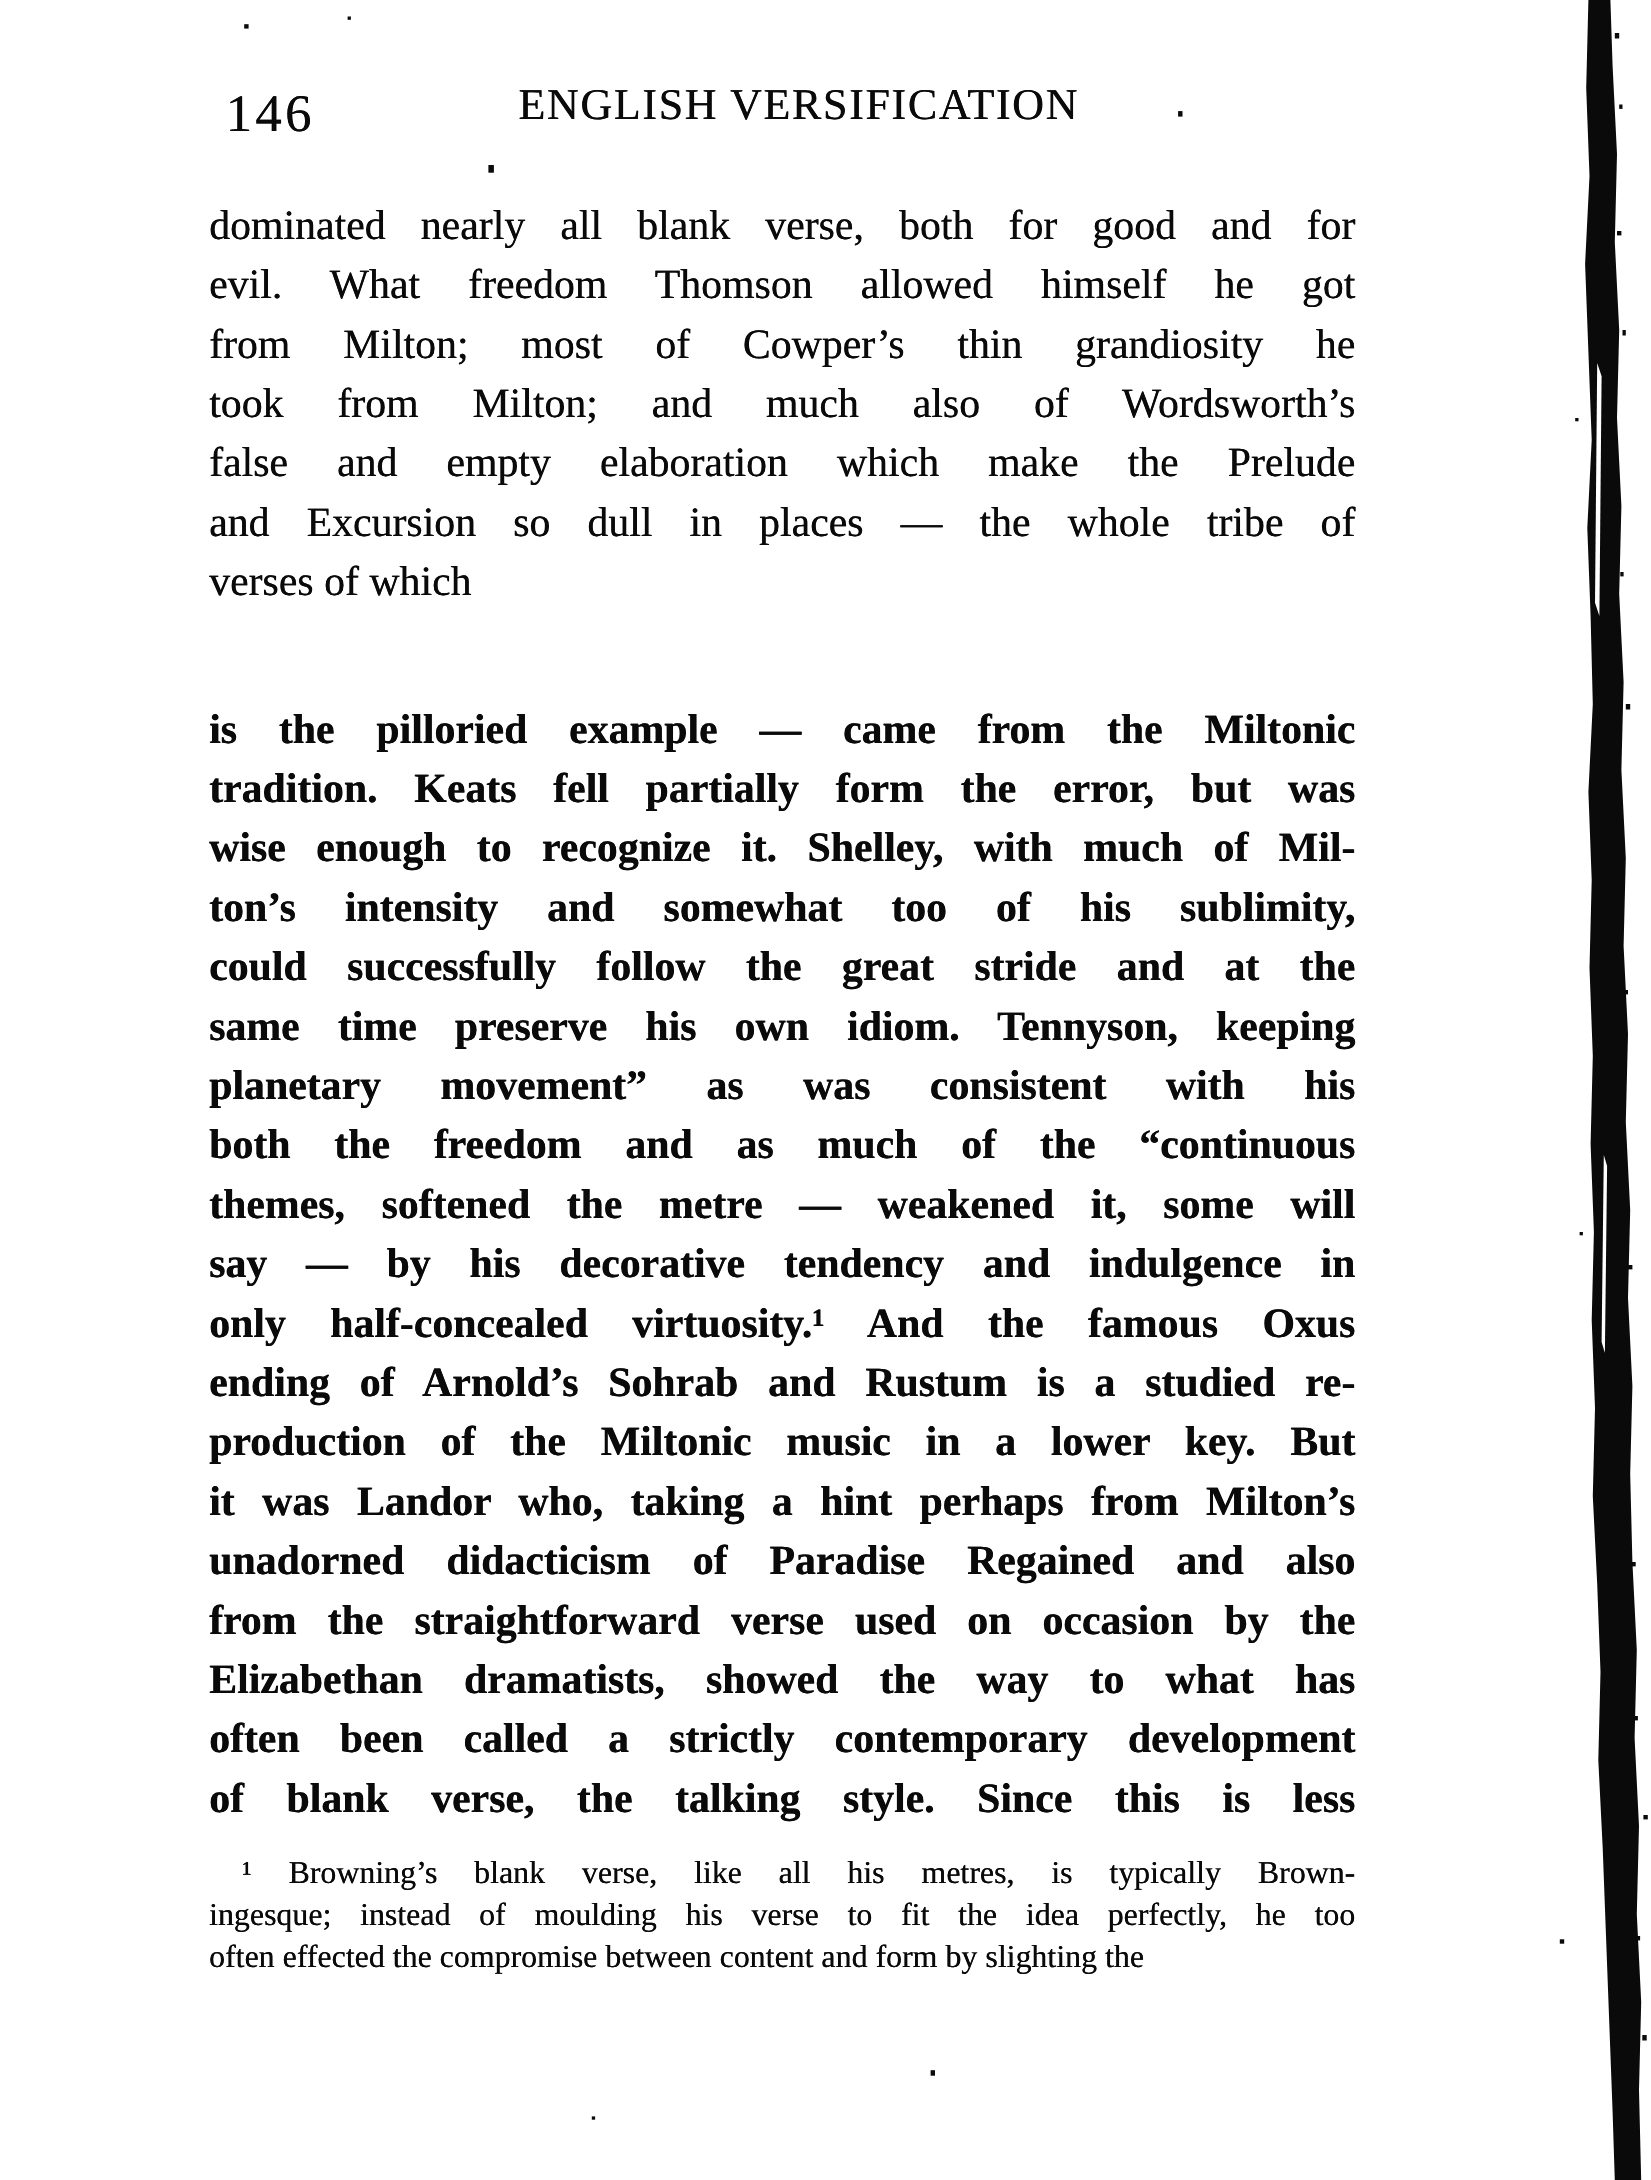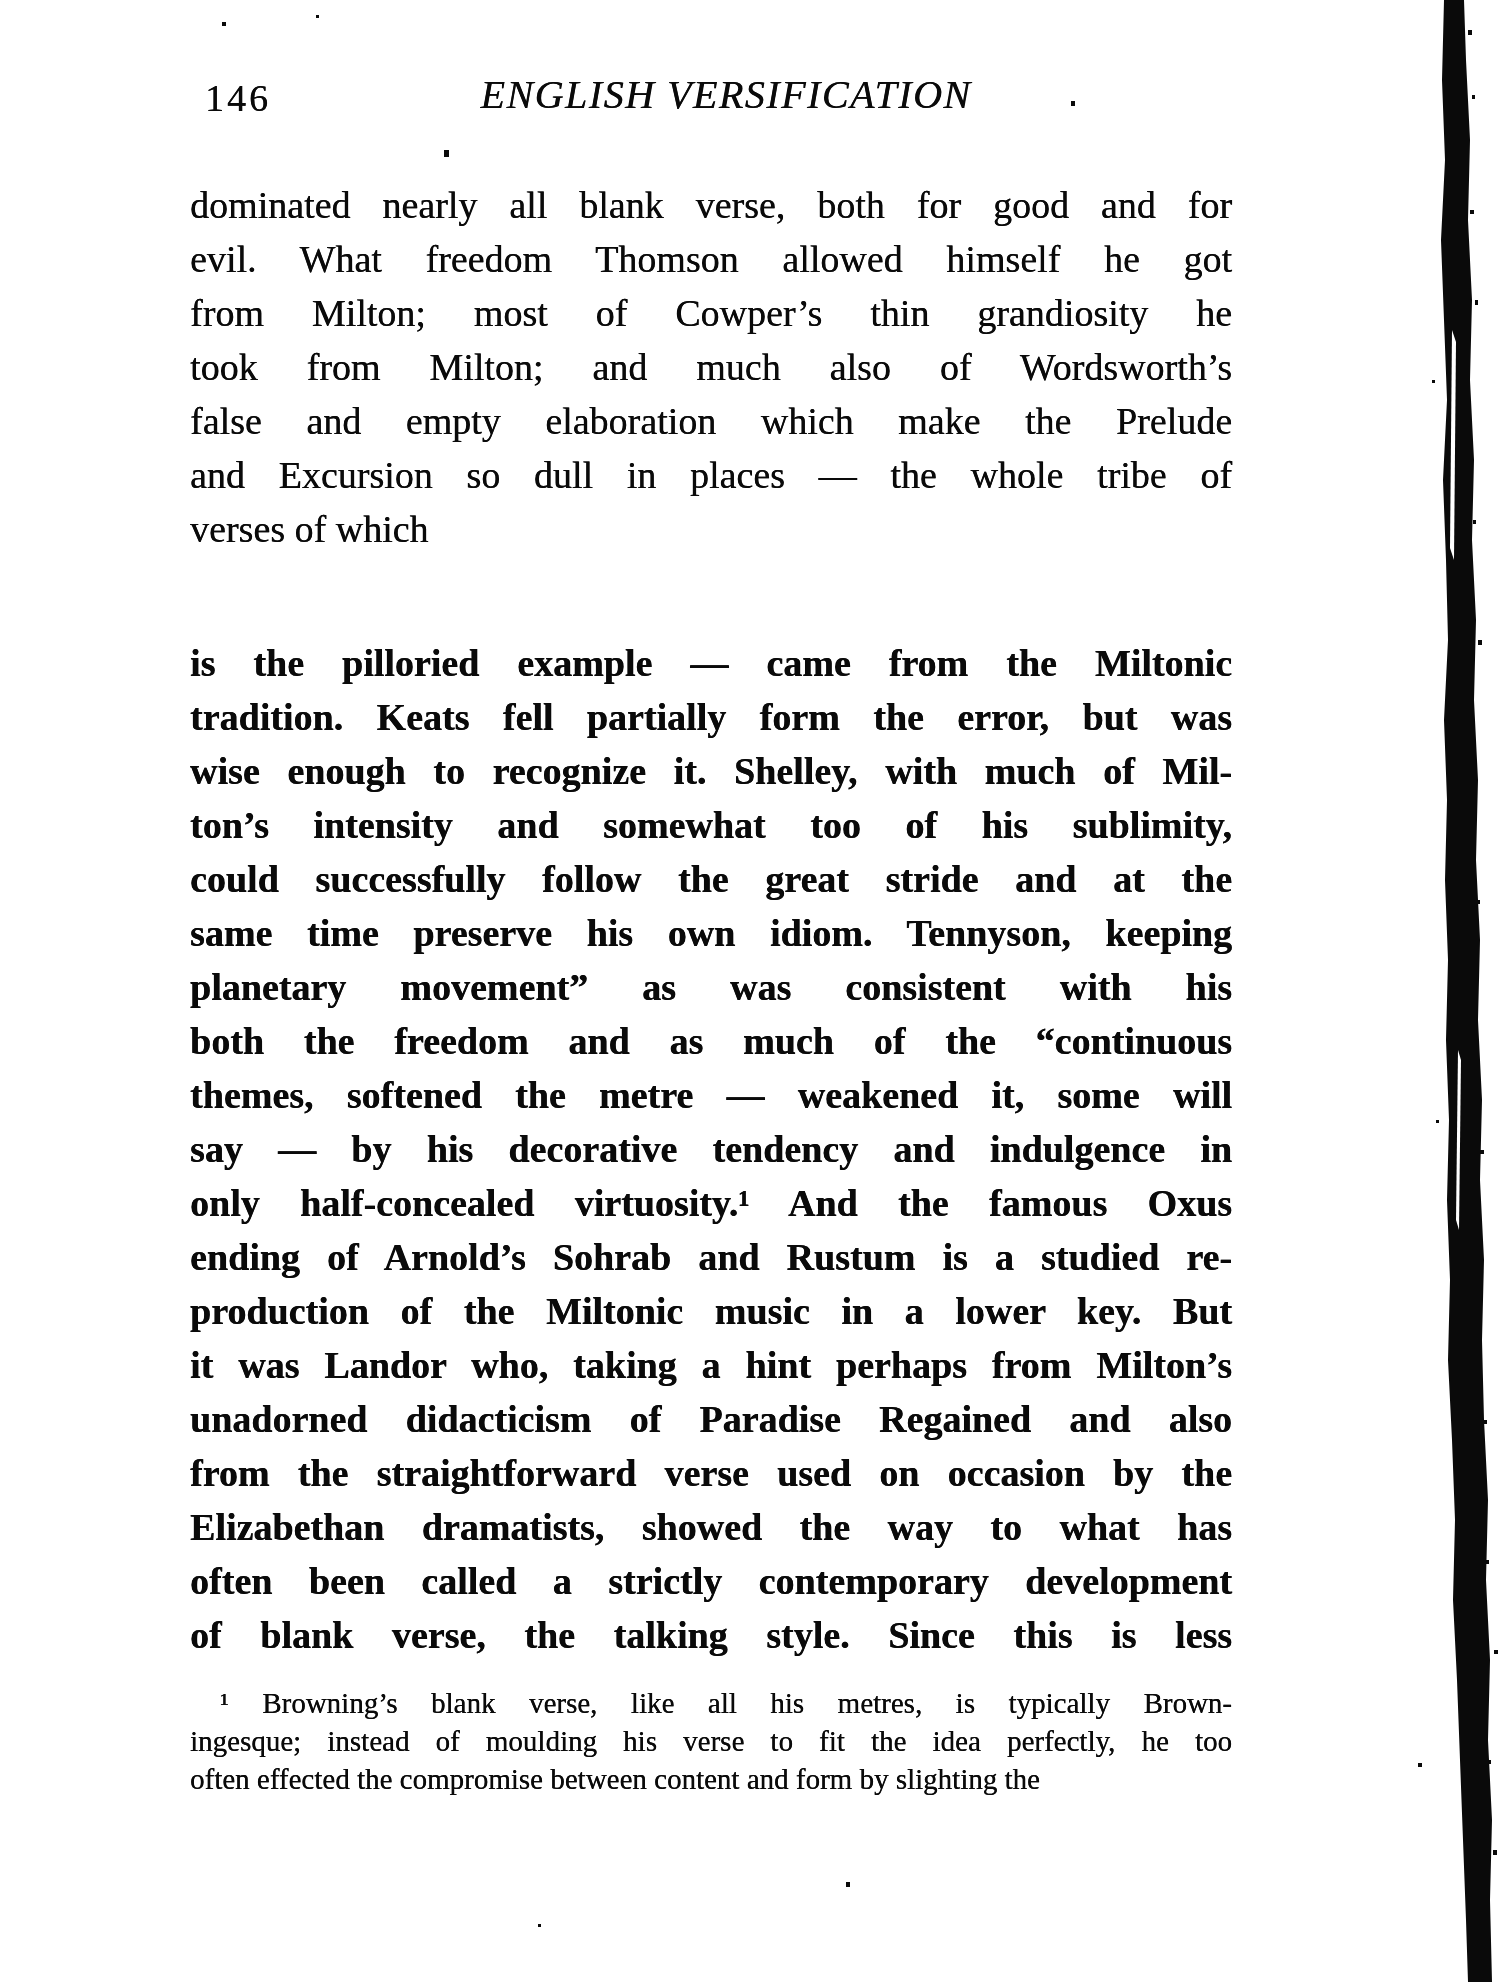--- a/index.html
+++ b/index.html
@@ -20,31 +20,30 @@
     position: absolute;
     left: 205px;
     top: 70px;
     width: 1042px;
     height: 50px;
   }
   .page-num {
     position: absolute;
     left: 0;
     top: 6px;
-    font-size: 38px;
+    font-size: 48px;
     letter-spacing: 3px;
     text-shadow: 0.35px 0 0 currentColor;
   }
   .running-title {
     text-align: center;
     font-size: 40px;
     letter-spacing: 1.5px;
     line-height: 50px;
     text-shadow: 0.4px 0 0 currentColor;
-    font-style: italic;
   }
   .para {
     position: absolute;
     left: 190px;
     width: 1042px;
   }
   .para .line {
     font-size: 38px;
     line-height: 54px;
     height: 54px;

